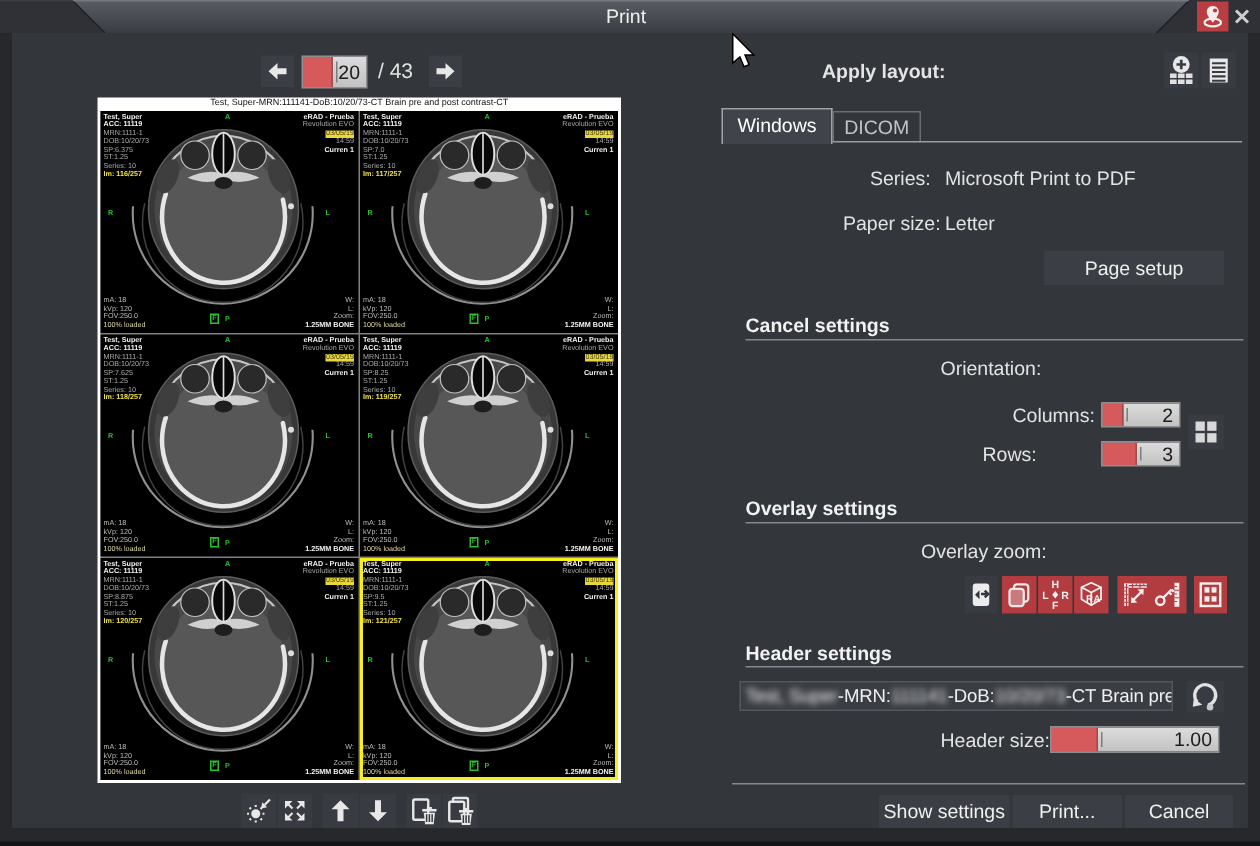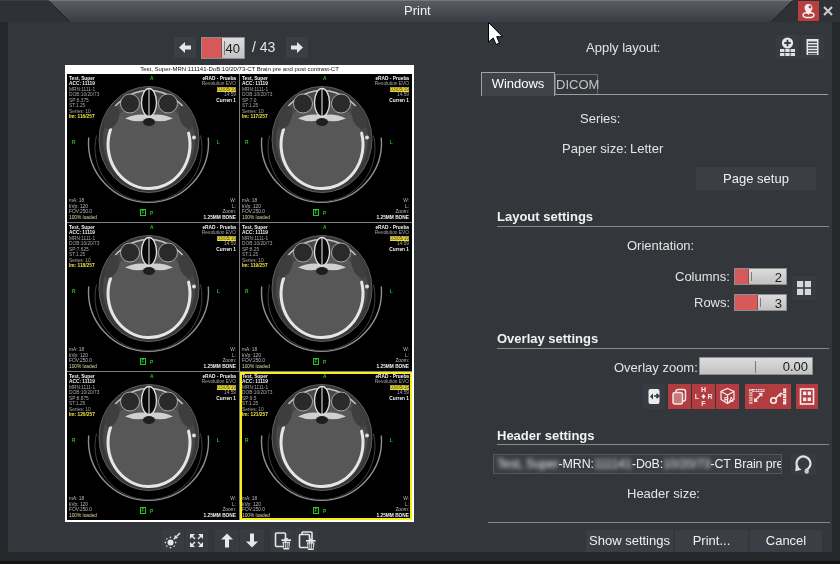--- a/index.html
+++ b/index.html
@@ -68,21 +68,21 @@
     <polygon points="0.5,0.5 0.5,20.1 5.26,16 8,22.5 11.4,21.1 8.7,14.7 14.5,14.7" fill="#fff" stroke="#000" stroke-width="1"></polygon>
   </svg>
 
   <div class="btn" style="left:174px; top:37px; width:22px; height:21px;"></div>
   <svg class="abs" style="left:174px; top:37px;" width="22" height="21" viewBox="0 0 22 21">
     <path d="M5 10.5 L11 5 L11 8.5 L17 8.5 L17 12.5 L11 12.5 L11 16 Z" fill="#e8e8e8"></path>
   </svg>
   <div class="slider" style="left:201px; top:37px; width:44px; height:22px;">
     <div class="sfill" style="width:20px;"></div>
     <div class="thumb" style="left:22px;"></div>
-    <div class="sval">40</div>
+    <div class="sval">20</div>
   </div>
   <div class="lbl" style="left:252px; top:40px; font-size:14px;">/ 43</div>
   <div class="btn" style="left:286px; top:37px; width:22px; height:21px;"></div>
   <svg class="abs" style="left:286px; top:37px;" width="22" height="21" viewBox="0 0 22 21">
     <path d="M17 10.5 L11 5 L11 8.5 L5 8.5 L5 12.5 L11 12.5 L11 16 Z" fill="#e8e8e8"></path>
   </svg>
 
   <svg width="0" height="0" style="position:absolute;">
     <defs>
       <g id="ctimg">
@@ -244,21 +244,21 @@
     <g fill="#e8e8e8">
       <rect x="14" y="9.7" width="3.5" height="1.4" rx="0.5"></rect>
       <rect x="11" y="11" width="9.5" height="1.7"></rect>
       <path d="M12 13.5 h7.5 l-0.9 7.5 h-5.7 Z"></path>
     </g>
     <g stroke="#33363b" stroke-width="1">
       <path d="M13.9 14.5 V19.7 M15.75 14.5 V19.7 M17.6 14.5 V19.7"></path>
     </g>
   </svg>
 
-  <div class="lbl" style="left:586px; top:40px;">Apply layout:</div>
+  <div class="lbl" style="left:548px; top:40px;font-weight:bold;">Apply layout:</div>
   <div class="ibtn" style="left:776px; top:35px; width:23px; height:24px;"></div>
   <svg class="abs" style="left:776px; top:35px;" width="23" height="24" viewBox="0 0 23 24">
     <g fill="#e0e0e0">
       <rect x="4" y="14" width="4.4" height="3"></rect>
         <rect x="9.3" y="14" width="4.4" height="3"></rect>
         <rect x="14.6" y="14" width="4.4" height="3"></rect>
       <rect x="4" y="18" width="4.4" height="3"></rect>
         <rect x="9.3" y="18" width="4.4" height="3"></rect>
         <rect x="14.6" y="18" width="4.4" height="3"></rect>
     </g>
@@ -271,60 +271,57 @@
     <g stroke="#383b41" stroke-width="1.4">
       <path d="M7 7.2 H16"></path>
         <path d="M7 10.1 H16"></path>
         <path d="M7 13 H16"></path>
         <path d="M7 15.9 H16"></path>
         <path d="M7 18.8 H16"></path>
     </g>
   </svg>
 
   <div class="hline" style="left:481px; top:94px; width:347px; background:#9a9da2;"></div>
-  <div class="abs" style="left:555px; top:74px; width:43px; height:20px; background:#33363b; border:1px solid #6a6d72; border-bottom:none; color:#c4c4c4; font-size:13px; text-align:center; line-height:20px;">DICOM</div>
+  <div class="abs" style="left:555px; top:74px; width:59px; height:20px; background:#33363b; border:1px solid #6a6d72; border-bottom:none; color:#c4c4c4; font-size:13px; text-align:center; line-height:20px;">DICOM</div>
   <div class="abs" style="left:481px; top:72px; width:74px; height:24px; background:#40434a; border:1px solid #9fa2a7; border-bottom:none; color:#ffffff; font-size:13px; text-align:center; line-height:22px;">Windows</div>
 
   <div class="lbl" style="left:580px; top:111px;">Series:</div>
+  <div class="lbl" style="left:630px; top:111px;">Microsoft Print to PDF</div>
   <div class="lbl" style="left:562px; top:141px;">Paper size:</div>
   <div class="lbl" style="left:630px; top:141px;">Letter</div>
   <div class="btn" style="left:696px; top:167px; width:120px; height:23px; line-height:23px;">Page setup</div>
 
-  <div class="hd" style="left:497px; top:209px;">Layout settings</div>
+  <div class="hd" style="left:497px; top:209px;">Cancel settings</div>
   <div class="hline" style="left:497px; top:226px; width:332px;"></div>
   <div class="lbl" style="left:627px; top:238px;">Orientation:</div>
   <div class="lbl" style="left:675px; top:269px;">Columns:</div>
   <div class="slider" style="left:734px; top:268px; width:53px; height:17px;">
     <div class="sfill" style="width:14px;"></div>
     <div class="thumb" style="left:16px;"></div>
     <div class="sval">2</div>
   </div>
-  <div class="lbl" style="left:694px; top:295px;">Rows:</div>
+  <div class="lbl" style="left:655px; top:295px;">Rows:</div>
   <div class="slider" style="left:734px; top:294px; width:53px; height:17px;">
     <div class="sfill" style="width:23px;"></div>
     <div class="thumb" style="left:25px;"></div>
     <div class="sval">3</div>
   </div>
   <div class="ibtn" style="left:792px; top:276px; width:24px; height:24px;"></div>
   <svg class="abs" style="left:792px; top:276px;" width="24" height="24" viewBox="0 0 24 24">
     <g fill="#d8d8d8">
       <rect x="5" y="5" width="6.2" height="6.2"></rect>
         <rect x="12.8" y="5" width="6.2" height="6.2"></rect>
       <rect x="5" y="12.8" width="6.2" height="6.2"></rect>
         <rect x="12.8" y="12.8" width="6.2" height="6.2"></rect>
     </g>
   </svg>
 
   <div class="hd" style="left:497px; top:331px;">Overlay settings</div>
   <div class="hline" style="left:497px; top:348px; width:332px;"></div>
   <div class="lbl" style="left:614px; top:360px;">Overlay zoom:</div>
-  <div class="slider" style="left:699px; top:357px; width:114px; height:18px;">
-    <div class="abs" style="left:55px; top:3px; width:1px; height:12px; background:#7a7a7a;"></div>
-    <div class="sval">0.00</div>
-  </div>
 
   <div class="ibtn" style="left:643px; top:384px; width:22px; height:25px;"></div>
   <svg class="abs" style="left:643px; top:384px;" width="22" height="25" viewBox="0 0 22 25">
     <rect x="5.5" y="5" width="11" height="15" rx="2" fill="#ececec"></rect>
     <path d="M10 9.5 L7 12.5 L10 15.5 Z" fill="#33363b"></path>
     <path d="M11 12 H15.5 M13.5 9.8 L15.8 12 L13.5 14.2" stroke="#33363b" stroke-width="1.6" fill="none"></path>
   </svg>
   <div class="rbtn" style="left:668px; top:384px; width:23px; height:25px;"></div>
   <svg class="abs" style="left:668px; top:384px;" width="23" height="25" viewBox="0 0 23 25">
     <rect x="8" y="5.5" width="9.5" height="11.5" rx="2" fill="none" stroke="#f0e8e8" stroke-width="1.5"></rect>
@@ -385,20 +382,25 @@
   <div class="hd" style="left:497px; top:428px;">Header settings</div>
   <div class="hline" style="left:497px; top:444px; width:332px;"></div>
   <div class="abs" style="left:493px; top:454px; width:289px; height:20px; background:#3a3d43; border:1px solid #54575d; color:#f0f0f0; font-size:12.4px; line-height:18px; overflow:hidden; white-space:nowrap; padding-left:3px; letter-spacing:-0.1px;"><span style="filter:blur(2px);">Test, Super</span>-MRN:<span style="filter:blur(2px);">111141</span>-DoB:<span style="filter:blur(2px);">10/20/73</span>-CT Brain pre</div>
   <div class="ibtn" style="left:791px; top:454px; width:25px; height:21px;"></div>
   <svg class="abs" style="left:791px; top:453px;" width="25" height="23" viewBox="0 0 25 23">
     <path d="M7.1 15 A 7 7 0 1 1 14.3 17.26" fill="none" stroke="#e2e2e2" stroke-width="2.2"></path>
     <polygon points="4.2,18.2 4.9,12.6 10.6,16.8" fill="#e2e2e2"></polygon>
     <circle cx="15.7" cy="18.5" r="2.2" fill="#c9c9c9"></circle>
   </svg>
   <div class="lbl" style="left:627px; top:486px;">Header size:</div>
+  <div class="slider" style="left:700px; top:484px; width:113px; height:18px;">
+    <div class="sfill" style="width:31px;"></div>
+    <div class="thumb" style="left:33px;"></div>
+    <div class="sval">1.00</div>
+  </div>
 
   <div class="hline" style="left:488px; top:522px; width:342px;"></div>
   <div class="btn" style="left:586px; top:530px; width:87px; height:22px; line-height:22px;">Show settings</div>
   <div class="btn" style="left:675px; top:530px; width:73px; height:22px; line-height:22px;">Print...</div>
   <div class="btn" style="left:750px; top:530px; width:72px; height:22px; line-height:22px;">Cancel</div>
 
   <div class="abs" style="left:0; top:552px; width:840px; height:12px; background:#26282b;"></div>
   <div class="abs" style="left:0; top:561px; width:840px; height:3px; background:#131417;"></div>
 </div>
 

